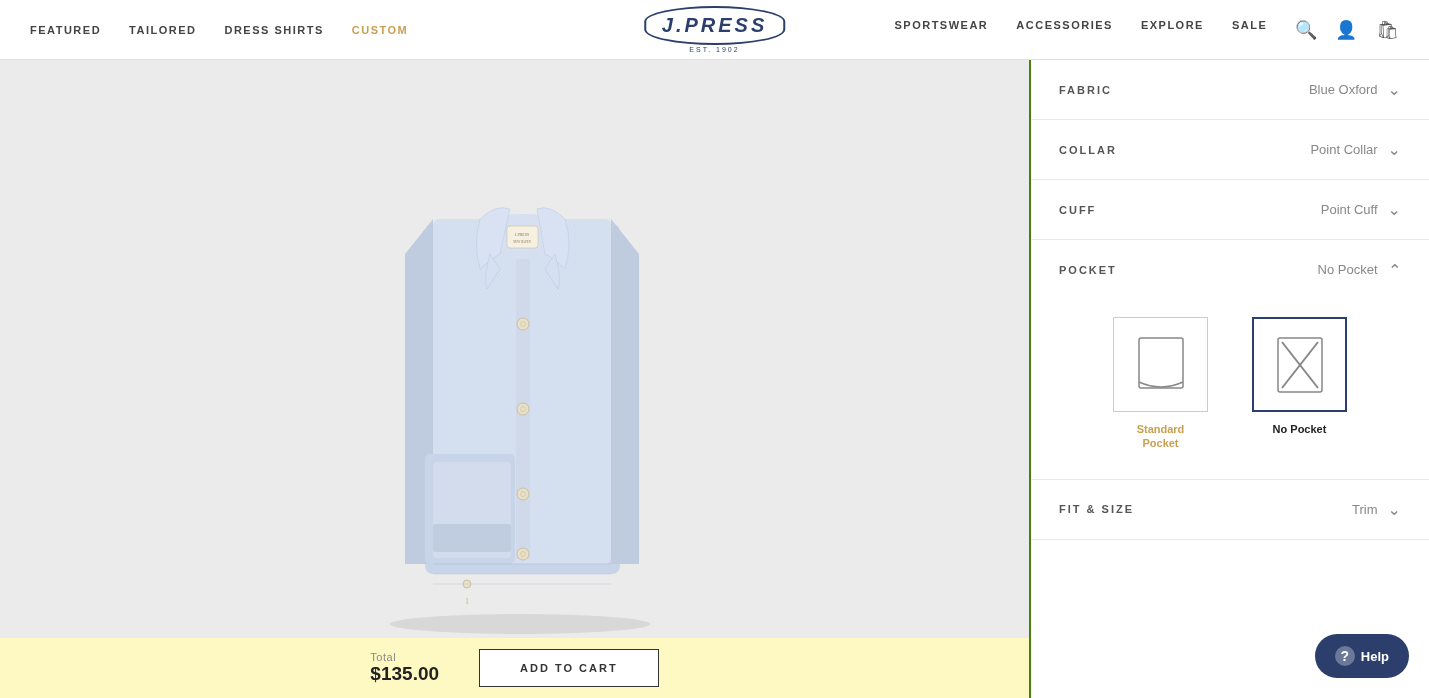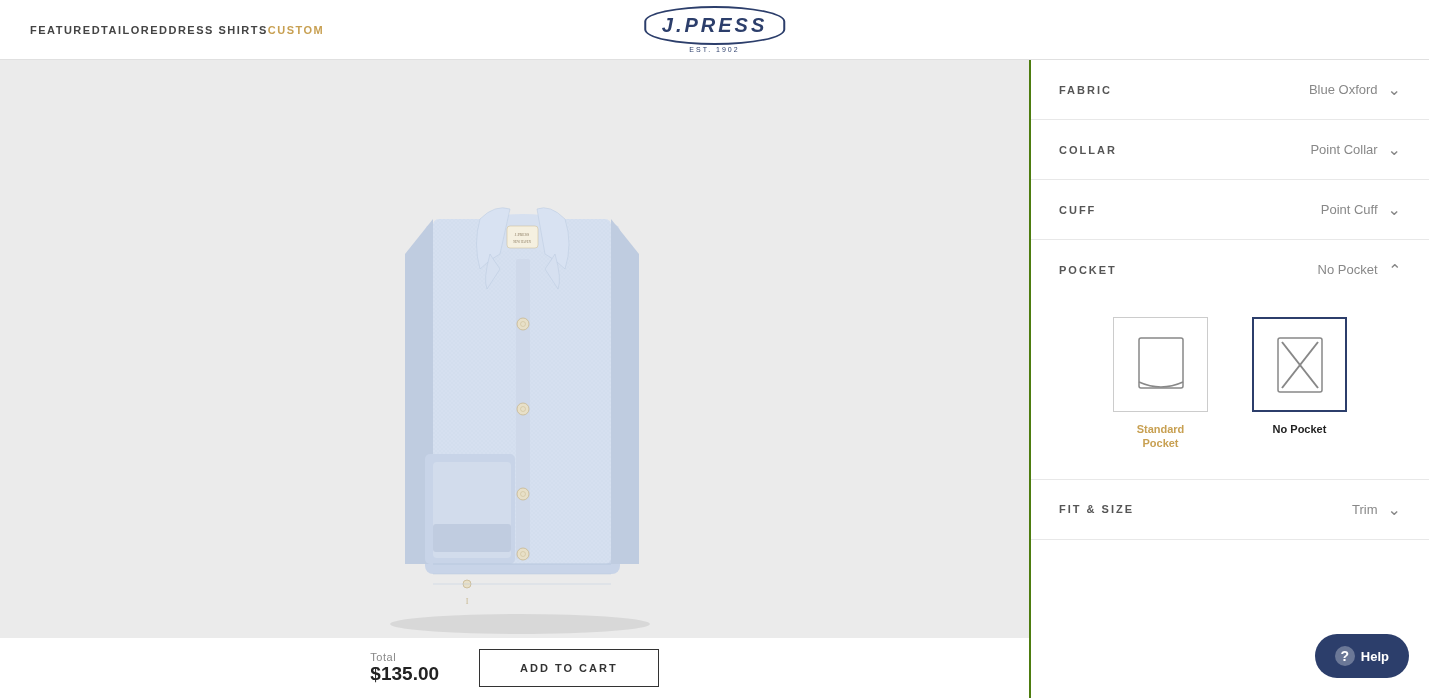--- a/index.html
+++ b/index.html
@@ -12,20 +12,21 @@
       display: flex;
       align-items: center;
       justify-content: space-between;
       padding: 0 30px;
       border-bottom: 1px solid #e0e0e0;
       position: relative;
       z-index: 10;
     }
     .nav-left, .nav-right {
       display: flex;
+      gap: 28px;
       align-items: flex-start;
     }
     .nav-item {
       font-size: 11px;
       letter-spacing: 1.5px;
       font-weight: 600;
       color: #444;
       text-transform: uppercase;
       cursor: pointer;
       text-decoration: none;
@@ -81,21 +82,21 @@
       color: #888;
       cursor: pointer;
     }
 
     
     .price-bar {
       position: absolute;
       bottom: 0;
       left: 0;
       right: 0;
-      background: #ffffff;
+      background: #fef9c3;
       height: 60px;
       display: flex;
       align-items: center;
       justify-content: center;
       gap: 40px;
       padding: 0 40px;
     }
     .price-label {
       font-size: 11px;
       color: #888;
@@ -294,20 +295,31 @@
 
   <div class="logo-area">
     <div class="logo-container">
       <div class="logo-oval">
         <div class="logo-main">J.PRESS</div>
       </div>
       <div class="logo-tagline">EST. 1902</div>
     </div>
   </div>
 
+  <nav class="nav-right">
+    <a class="nav-item">SPORTSWEAR</a>
+    <a class="nav-item">ACCESSORIES</a>
+    <a class="nav-item">EXPLORE</a>
+    <a class="nav-item">SALE</a>
+    <div class="header-icons">
+      <span class="header-icon">🔍</span>
+      <span class="header-icon">👤</span>
+      <span class="header-icon">🛍</span>
+    </div>
+  </nav>
 </header>
 
 <div class="main-content">
 
   <div class="shirt-area">
     <div class="shirt-image-container">
       
       <svg class="shirt-svg" viewBox="0 0 380 510" xmlns="http://www.w3.org/2000/svg">
 
         <ellipse cx="195" cy="500" rx="130" ry="10" fill="rgba(0,0,0,0.08)"></ellipse>

